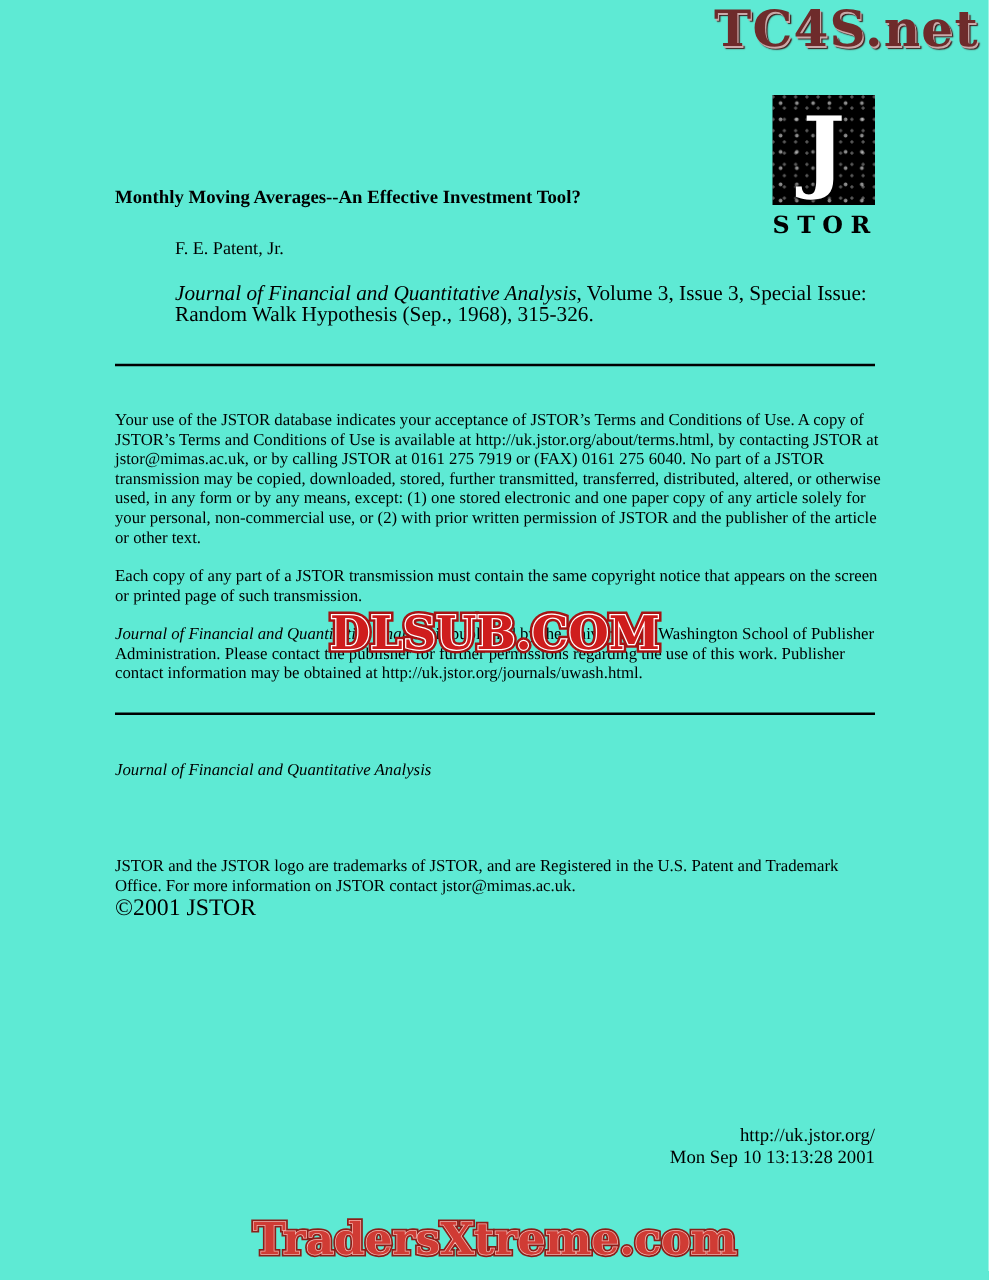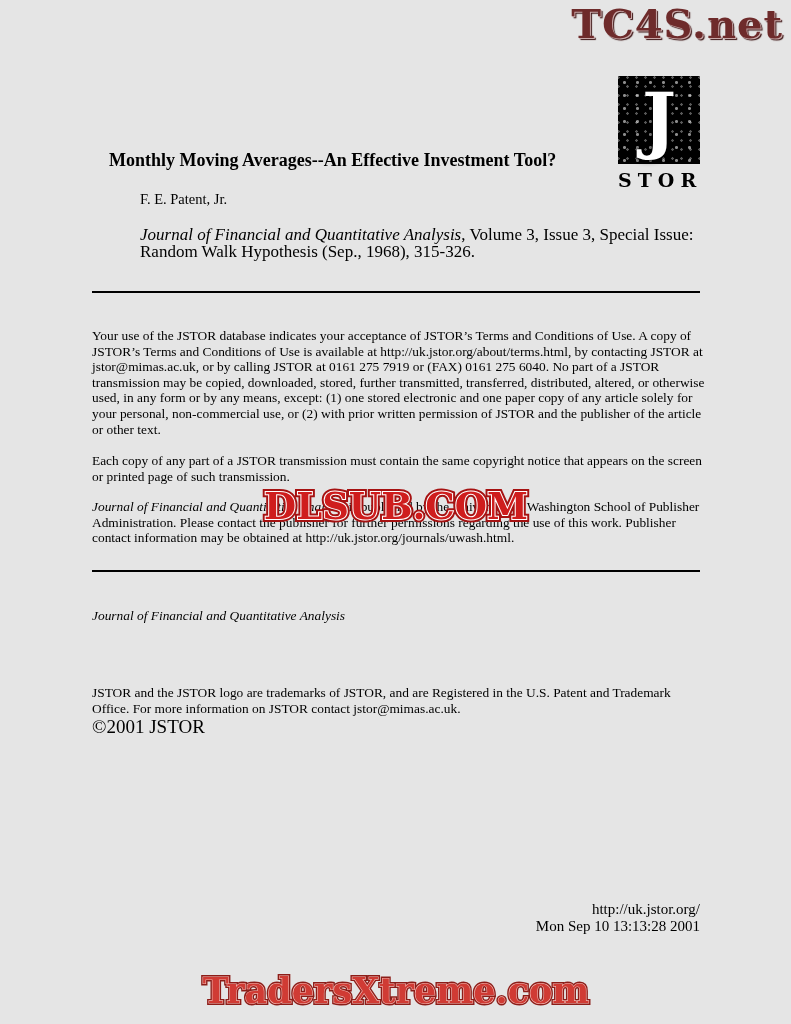--- a/index.html
+++ b/index.html
@@ -1,19 +1,19 @@
 <!DOCTYPE html>
 <html><head>
 <meta charset="utf-8">
 <style>
   html,body{margin:0;padding:0;background:#ffffff;}
   .page{
     position:relative;
     width:791px;height:1024px;
-    background:#e5e5e5;
+    background:#5eead4;
     font-family:"Liberation Serif", serif;
     color:#000;
     overflow:hidden;
   }
   
   .wm-top{
     position:absolute;top:0px;right:8px;
     font-family:"DejaVu Serif", serif;
     font-weight:bold;font-size:40px;letter-spacing:1px;
     color:#6e2b2b;
@@ -45,21 +45,21 @@
   }
   .logo-stor{
     margin-top:5px;text-align:center;
     font-family:"DejaVu Serif", serif;
     font-size:19px;font-weight:bold;letter-spacing:6px;
     color:#000;
   }
   
   .title{
     position:absolute;left:92px;top:150px;width:520px;
-    font-size:18px;font-weight:bold;margin-left:17px;
+    font-size:15px;font-weight:bold;
   }
   .author{position:absolute;left:140px;top:191px;font-size:14.5px;}
   .citation{
     position:absolute;left:140px;top:226px;width:565px;
     font-size:17px;line-height:17px;
   }
   .italic{font-style:italic;}
   .rule{position:absolute;left:92px;width:608px;height:2px;background:#000;}
   .rule1{top:291px;}
   .rule2{top:570px;}

